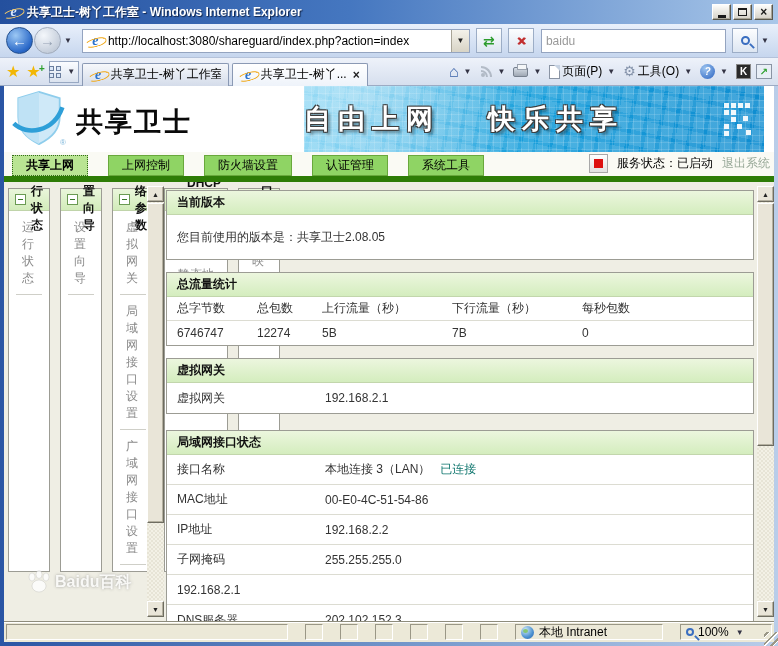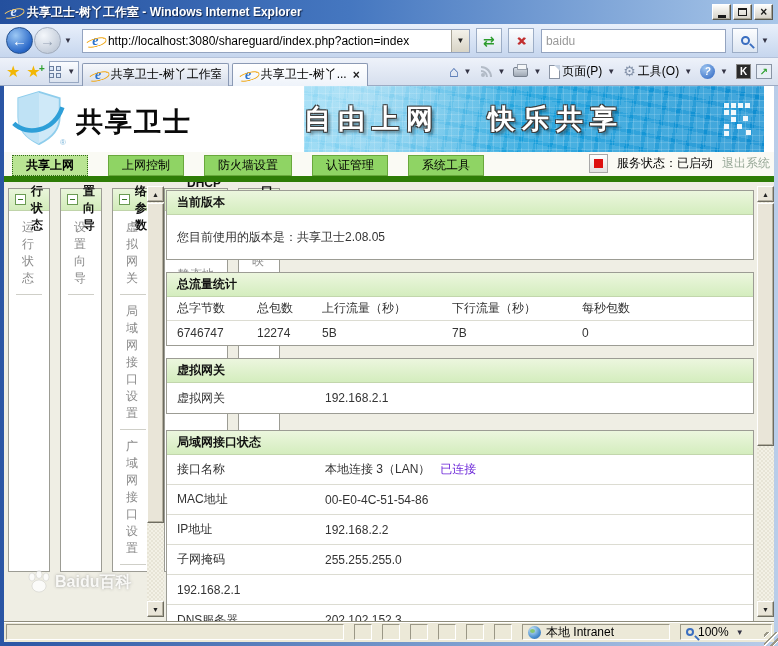--- a/index.html
+++ b/index.html
@@ -149,32 +149,32 @@
   
   .mainarea{position:absolute;left:162px;top:0;width:588px;height:520px}
   .panel{position:absolute;left:0;width:588px;background:#fff;border:1px solid #9c9c94}
   .panel-h{height:24px;background:linear-gradient(#ecf6de,#d4edbe);border-bottom:1px solid #c2d6ac;
     display:flex;align-items:center;padding:0 10px;font-weight:bold;color:#111}
   .prow{display:flex;align-items:center;height:30px;padding:0 10px;color:#333;border-bottom:1px solid #dcdcd2}
   .prow:last-child{border-bottom:none}
   .prow.tall{height:44px}
   .plabel{width:148px;flex:none}
   .pvalue{min-width:106px;padding-right:10px}
-  .pextra{color:#6d28d9}
+  .pextra{color:#0f766e}
   .trow{display:flex;align-items:center;height:24px;padding:0 10px;color:#333}
   .trow.hd{border-bottom:1px solid #dcdcd2}
   .tc1{width:80px;flex:none}.tc2{width:65px;flex:none}.tc3{width:130px;flex:none}.tc4{width:130px;flex:none}.tc5{flex:1}
 
   
   .watermark{position:absolute;left:22px;top:388px;z-index:6;display:flex;align-items:center;gap:3px;opacity:.8;pointer-events:none}
   .wm-text{font-size:16px;font-weight:bold;color:rgba(255,255,255,.95);text-shadow:0 0 3px rgba(130,130,130,.9)}
 
   
   .statusbar{position:absolute;left:4px;top:621px;width:770px;height:21px;background:#ece9d8;
-    border-top:1px solid #8e8c7c;box-shadow:inset 0 1px 0 #fff;display:flex;align-items:stretch;padding:2px;gap:10px}
+    border-top:1px solid #8e8c7c;box-shadow:inset 0 1px 0 #fff;display:flex;align-items:stretch;padding:2px;gap:17px}
   .scell{border:1px solid;border-color:#9a9786 #fff #fff #9a9786}
   .scell.big{flex:1}
   .scell.sm{width:18px;flex:none}
   .scell.zone{width:148px;flex:none;display:flex;align-items:center;gap:5px;padding:0 5px}
   .scell.zoomc{width:92px;flex:none;display:flex;align-items:center;gap:4px;padding:0 5px}
   .globe{width:13px;height:13px;border-radius:50%;flex:none;position:relative;
     background:radial-gradient(circle at 35% 30%,#cfe8f8,#4a90d0 60%,#2a60a8)}
   .globe::after{content:'';position:absolute;left:2px;top:3px;width:5px;height:4px;border-radius:50%;background:#7fc464;opacity:.9}
   .mag.small{width:8px;height:8px;border-width:2px}
   .grip{position:absolute;right:0;bottom:0;width:14px;height:14px;

